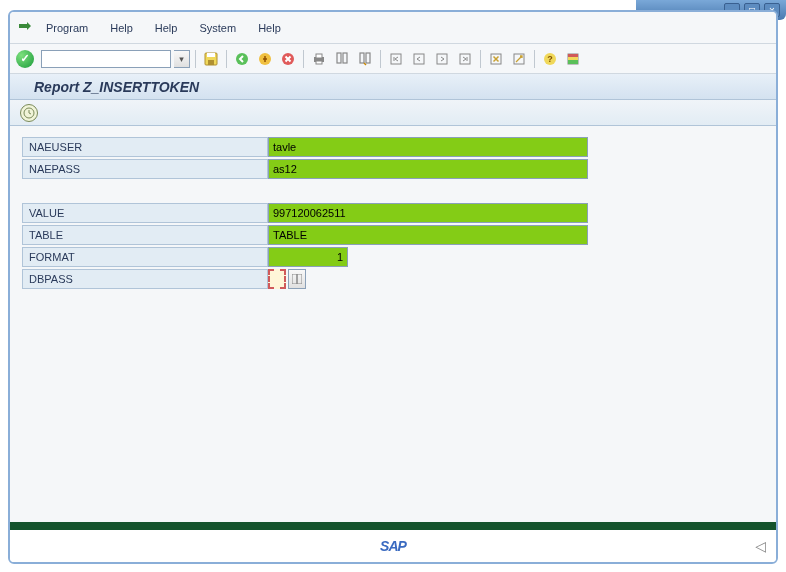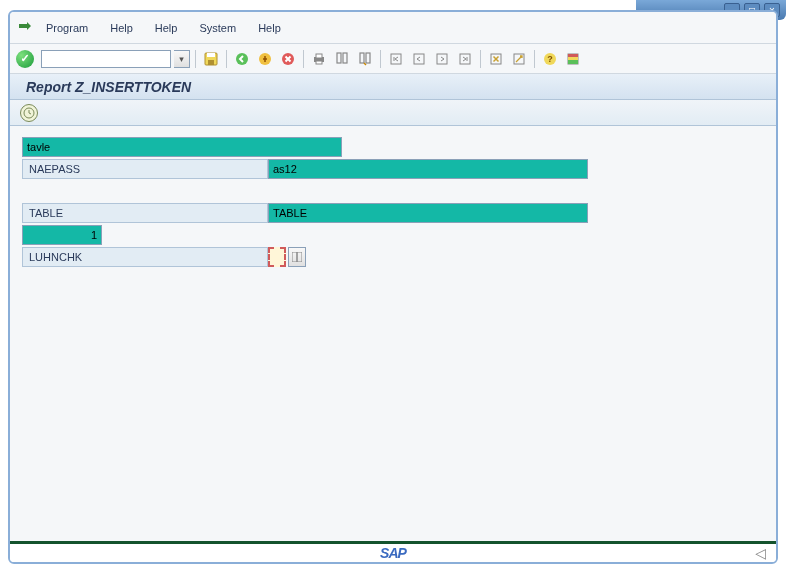--- a/index.html
+++ b/index.html
@@ -20,39 +20,39 @@
 
 .toolbar { height: 30px; background: #f5f7f9; border-bottom: 1px solid #d0d8e0; display: flex; align-items: center; padding: 0 6px; gap: 3px; }
 .tbtn { width: 20px; height: 20px; display:flex; align-items:center; justify-content:center; cursor:pointer; border-radius:2px; font-size:13px; }
 .tsep { width:1px; height:18px; background:#c0c8d0; margin:0 2px; }
 .okbox { position:relative; display:flex; align-items:center; }
 .okcircle { width:18px; height:18px; border-radius:50%; background:radial-gradient(circle at 30% 30%, #7de07d, #1a9a3a); display:flex; align-items:center; justify-content:center; color:#fff; font-size:11px; font-weight:bold; }
 .cmdinput { width:130px; height:18px; border:1px solid #8aa0b8; background:#fff; padding:0 3px; margin-left:4px; font-size:11px; }
 .dd { width:16px; height:18px; border:1px solid #8aa0b8; border-left:none; background:linear-gradient(#f8f8f8,#e0e0e0); display:flex; align-items:center; justify-content:center; font-size:9px; color:#555; cursor:pointer; }
 
 
-.reporttitle { height: 26px; background: linear-gradient(to bottom, #e8f0f8, #d4e2f0); border-bottom: 1px solid #b0c4d8; display:flex; align-items:center; padding:0 16px; font-style: italic; font-weight: bold; font-size: 14px; color:#2a3a5a; }
+.reporttitle { height: 26px; background: linear-gradient(to bottom, #e8f0f8, #d4e2f0); border-bottom: 1px solid #b0c4d8; display:flex; align-items:center; padding:0 24px; font-style: italic; font-weight: bold; font-size: 14px; color:#2a3a5a; }
 
 
 .subtoolbar { height: 26px; background: linear-gradient(to bottom, #f0f4f8, #e2ecf4); border-bottom: 1px solid #b0c4d8; display:flex; align-items:center; padding:0 10px; }
 .clockicon { width:18px; height:18px; border-radius:50%; border:1px solid #7a8a5a; background:#f0f4d8; position:relative; cursor:pointer; display:flex; align-items:center; justify-content:center; }
 
 
 .formarea { flex:1; background:#f5f7f9; padding:10px 12px; overflow:auto; }
 .formrow { display:flex; align-items:center; height:22px; }
 .lbl { width: 246px; background:#e2ecf4; border:1px solid #b0c4d8; padding:2px 6px; height:20px; display:flex; align-items:center; color:#2a3a5a; font-size:11px; }
-.inp { height:20px; border:1px solid #8aa0b8; background:#14b8a6; padding:0 4px; font-size:11px; }
+.inp { height:20px; border:1px solid #8aa0b8; background:#84cc16; padding:0 4px; font-size:11px; }
 .inp.wide { width: 320px; }
 .inp.num { width: 80px; text-align:right; }
 .luhnbox { position:relative; display:flex; align-items:center; }
 .checkfield { width:18px; height:20px; border:2px dashed #d05a5a; background:#fff6d8; margin-right:2px; }
 .helper { width:18px; height:20px; border:1px solid #8aa0b8; background:linear-gradient(#f8f8f8,#e0e0e0); display:flex; align-items:center; justify-content:center; cursor:pointer; font-size:10px; color:#556; }
 
 
-.statusbar { height: 21px; border-top: 3px solid #14532d; display:flex; align-items:center; justify-content:center; position:relative; background:#fff; }
+.statusbar { height: 40px; border-top: 8px solid #14532d; display:flex; align-items:center; justify-content:center; position:relative; background:#fff; }
 .sap { font-weight:bold; font-size:14px; font-style:italic; color:#3a6ac0; letter-spacing:-1px; }
 .backarrow { position:absolute; right:10px; font-size:14px; color:#888; cursor:pointer; }
 
 svg { display:block; }
 </style>
 </head>
 <body>
 
 <div class="titlebar">
   <div class="winbtn">
@@ -202,42 +202,54 @@
     <div class="clockicon">
       <svg width="12" height="12" viewBox="0 0 12 12">
           <circle cx="6" cy="6" r="5" fill="none" stroke="#7a8a5a"></circle>
           <path d="M6 3 L6 6 L8 7" stroke="#7a8a5a" stroke-width="1" fill="none"></path>
         </svg>
     </div>
   </div>
 
   <div class="formarea">
     <div class="formrow">
+      <div class="lbl">
+          <span>NAEUSER</span>
+        </div>
       <input class="inp wide" value="tavle" style="">
     </div>
     <div class="formrow">
       <div class="lbl">
           <span>NAEPASS</span>
         </div>
       <input class="inp wide" value="as12" style="">
     </div>
     <div class="formrow">
     </div>
     <div class="formrow">
       <div class="lbl">
+          <span>VALUE</span>
+        </div>
+      <input class="inp wide" value="997120062511" style="">
+    </div>
+    <div class="formrow">
+      <div class="lbl">
           <span>TABLE</span>
         </div>
       <input class="inp wide" value="TABLE" style="">
     </div>
     <div class="formrow">
+      <div class="lbl">
+          <span>FORMAT</span>
+        </div>
       <input class="inp num" value="1" style="">
     </div>
     <div class="formrow">
       <div class="lbl">
-          <span>LUHNCHK</span>
+          <span>DBPASS</span>
         </div>
       <div class="luhnbox">
         <div class="checkfield"></div>
         <div class="helper">
           <svg width="10" height="10" viewBox="0 0 10 10">
               <rect x="0" y="0" width="5" height="10" fill="none" stroke="#888"></rect>
               <rect x="5" y="0" width="5" height="10" fill="none" stroke="#888"></rect>
             </svg>
         </div>
       </div>

